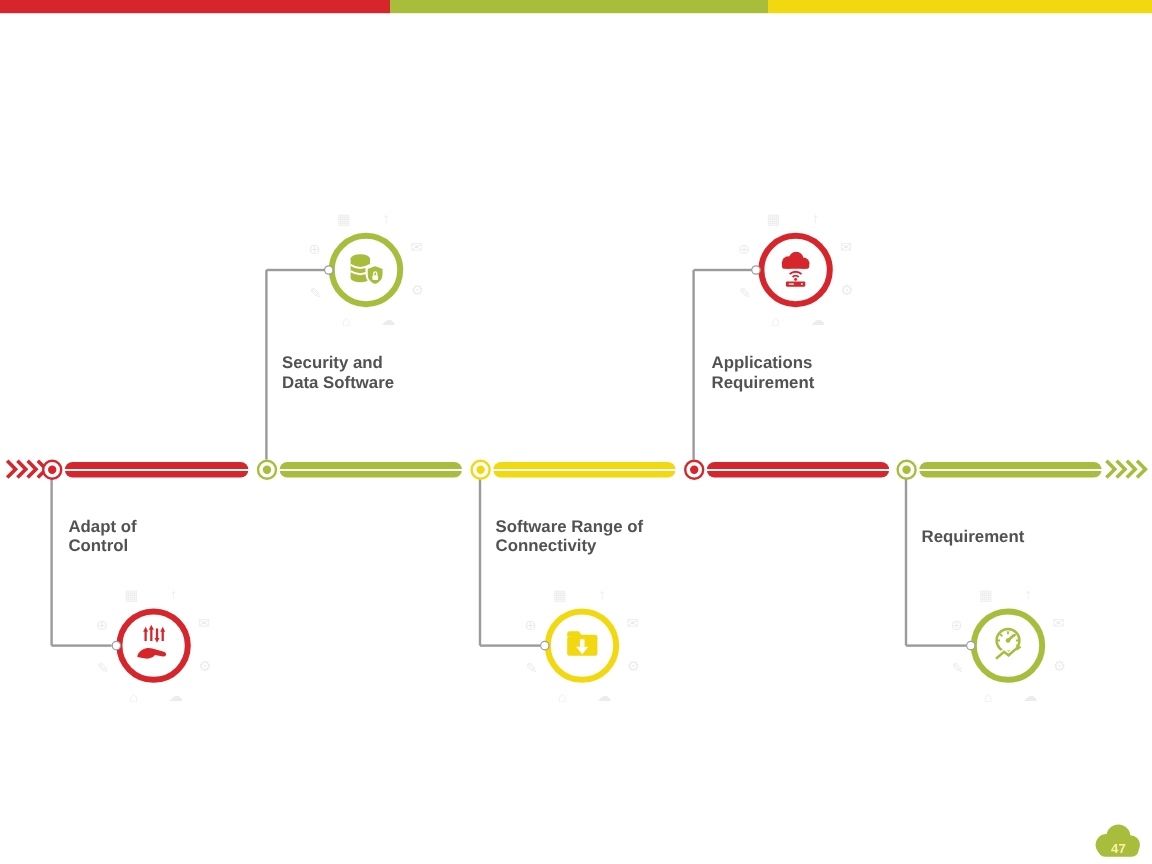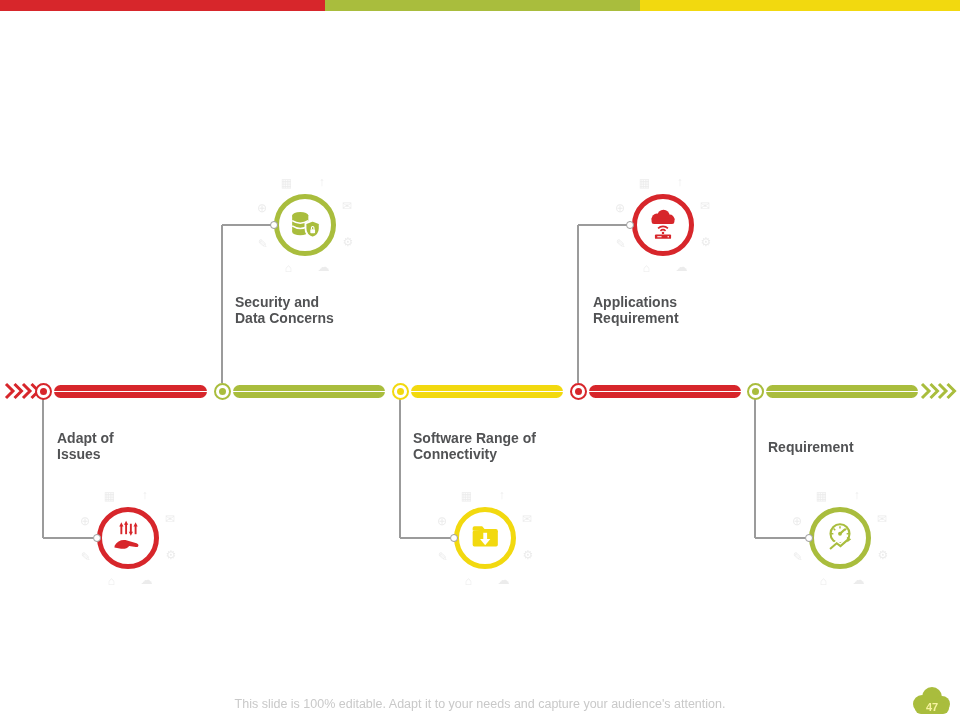--- a/index.html
+++ b/index.html
@@ -149,21 +149,21 @@
           <polygon points="18,1.8 15.8,6 20.2,6"></polygon>
           <polygon points="23,17.5 20.8,13.3 25.2,13.3"></polygon>
           <polygon points="28,3.5 25.8,7.8 30.2,7.8"></polygon>
           <path d="M6 28 c2.5 -5 8 -7 13 -5.5 l10 3 c3 1 2.6 4.6 -0.8 4 l-7 -1.2 c-1.5 2.2 -5 3.6 -8.5 3 l-7 -1.3 z"></path>
         </g>
       </svg>
     </div>
     <span class="attach-dot"></span>
     <div class="label">
       <span>Adapt of</span>
-      <span>Issues</span>
+      <span>Control</span>
     </div>
   </div>
 
   <div class="milestone m2">
     <div class="vline"></div>
     <div class="hline"></div>
     <div class="node c-olive">
         <span class="node-dot"></span>
       </div>
     <div class="wm-ring">
@@ -188,21 +188,21 @@
           <path d="M6.5 21 q8.5 5.5 17 0"></path>
         </g>
         <path fill="currentColor" stroke="#fff" stroke-width="2" d="M28 15.5 l7.5 2.8 v5.2 c0 5.2 -3.6 8.6 -7.5 9.8 c-3.9 -1.2 -7.5 -4.6 -7.5 -9.8 v-5.2 z"></path>
         <rect x="25.6" y="24.5" width="5" height="4.2" rx="0.8" fill="#fff"></rect>
         <path d="M26.8 24.5 v-1.6 a1.3 1.3 0 0 1 2.6 0 v1.6" stroke="#fff" stroke-width="1.2" fill="none"></path>
       </svg>
     </div>
     <span class="attach-dot"></span>
     <div class="label">
       <span>Security and</span>
-      <span>Data Concerns</span>
+      <span>Data Software</span>
     </div>
   </div>
 
   <div class="milestone m3">
     <div class="vline"></div>
     <div class="hline"></div>
     <div class="node c-yellow">
         <span class="node-dot"></span>
       </div>
     <div class="wm-ring">
@@ -308,21 +308,20 @@
         <polygon points="27.2,18.6 31.8,21.4 27.8,24.6" fill="currentColor"></polygon>
       </svg>
     </div>
     <span class="attach-dot"></span>
     <div class="label">
       <span>Requirement</span>
       <span></span>
     </div>
   </div>
 
-  <div class="footer-note">This slide is 100% editable. Adapt it to your needs and capture your audience's attention.</div>
   <svg class="page-cloud" width="50" height="36" viewBox="0 0 50 36">
     <g fill="#a9bd3d">
       <circle cx="16" cy="21" r="9"></circle>
       <circle cx="26" cy="14" r="10"></circle>
       <circle cx="36" cy="21" r="8"></circle>
       <rect x="9" y="19" width="34" height="12" rx="6"></rect>
     </g>
     <text x="26" y="28" text-anchor="middle" font-size="11" font-weight="bold" fill="#f7f3a0">47</text>
   </svg>
 

